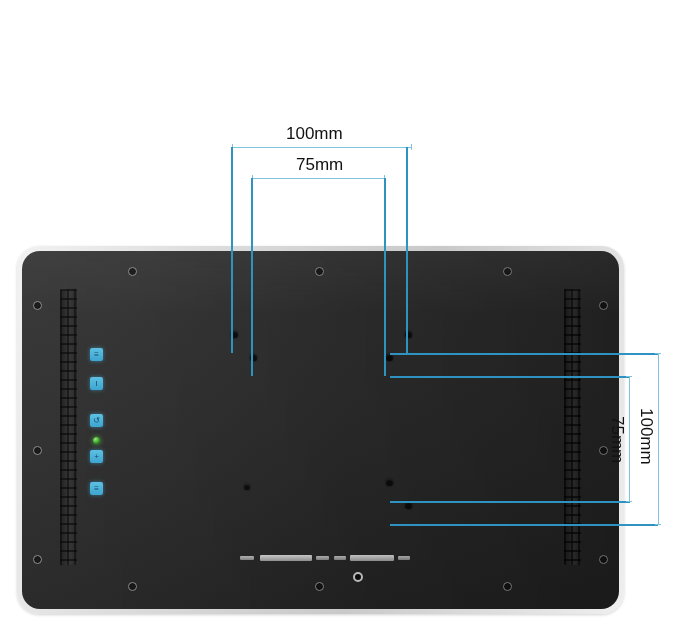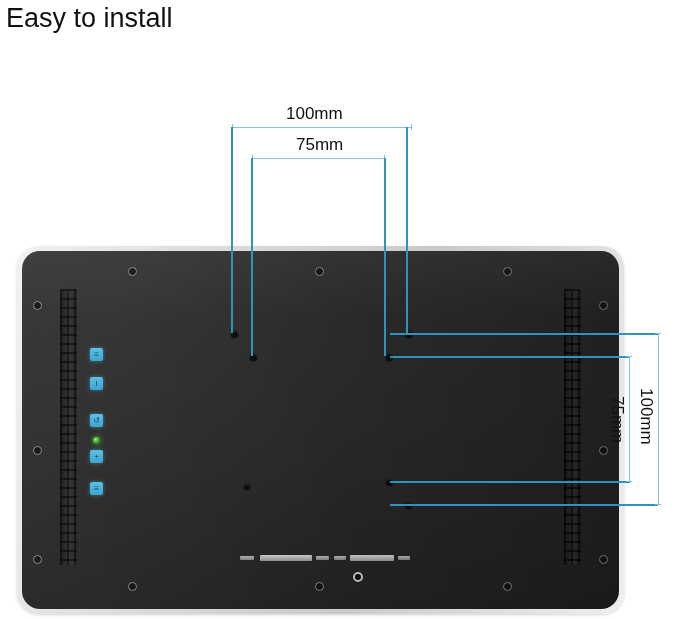--- a/index.html
+++ b/index.html
@@ -101,21 +101,21 @@
     background: linear-gradient(180deg,#d8d8d8,#9b9b9b);
   }
   .port.tiny { height: 4px; top: 5px; background: linear-gradient(180deg,#bdbdbd,#8a8a8a); }
   #jack {
     position: absolute; left: 331px; bottom: 27px;
     width: 10px; height: 10px; border-radius: 50%;
     background: #0d0d0d; border: 2px solid #cfcfcf;
   }
 
   
-  #dims { position: absolute; inset: 0; pointer-events: none; }
+  #dims { position: absolute; inset: 0; pointer-events: none; margin-top: 20px; }
   .dimline { position: absolute; background: #7fc4de; }
   .dimline.h { height: 1px; }
   .dimline.v { width: 1px; }
   .leader { position: absolute; background: #2e93c0; }
   .leader.v { width: 2px; }
   .leader.h { height: 2px; }
   .tick { position: absolute; background: #7fc4de; }
   .tick.v { width: 1px; height: 6px; }
   .tick.h { height: 1px; width: 6px; }
 
@@ -123,21 +123,20 @@
     position: absolute; font-size: 17px; color: #111;
     white-space: nowrap; line-height: 18px;
   }
   .dimlabel.rot { transform-origin: left top; transform: rotate(90deg); }
 </style>
 </head>
 <body>
 
 <div id="page">
 
-  <div id="heading">Easy to install</div>
 
   <div id="monitor">
     <div id="bezel"></div>
     <div id="back">
 
       <div class="vent left"></div>
       <div class="vent right"></div>
 
       <div class="screw" style="left:106px;  top:16px;"></div>
       <div class="screw" style="left:293px;  top:16px;"></div>

